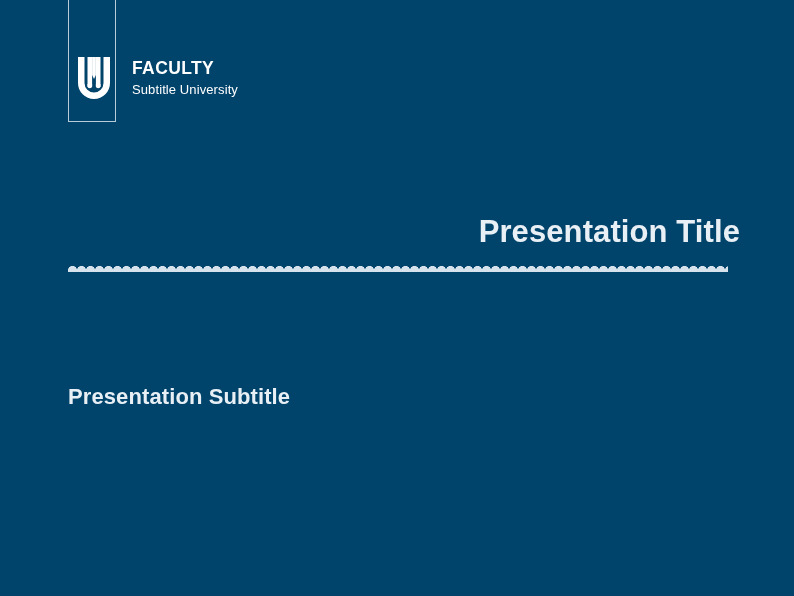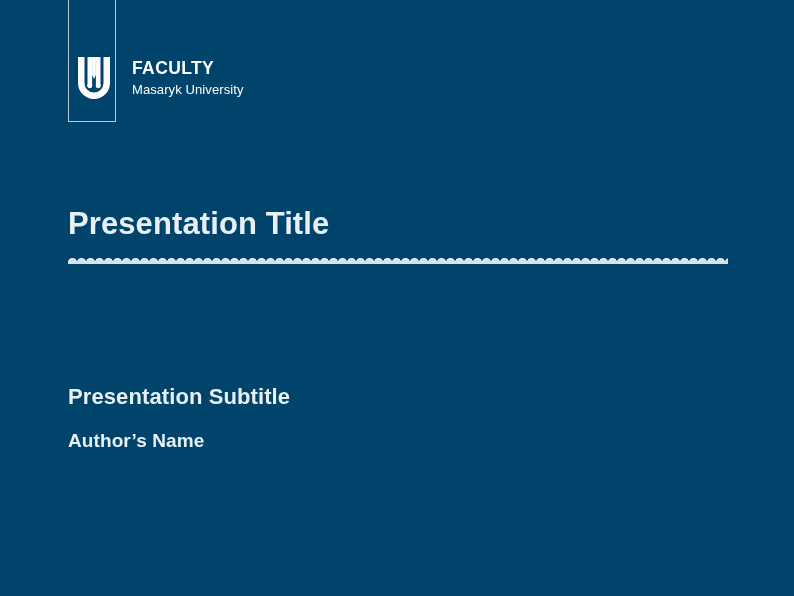--- a/index.html
+++ b/index.html
@@ -81,21 +81,22 @@
     left: 68px;
     top: 204px;
     width: 680px;
   }
   #presentation-title {
     color: #e9f0f5;
     font-weight: bold;
     font-size: 31px;
     line-height: 40px;
     letter-spacing: 0.1px;
-    margin: 0;
+    margin: 8px;
+    text-align: right;
   }
 
   #title-divider {
     margin-top: 14px;
     width: 660px;
     height: 6px;
     background-image: radial-gradient(circle closest-side, #d7e3ec 99%, rgba(0,0,0,0) 100%);
     background-size: 9px 9px;
     background-position: 0 0;
     background-repeat: repeat-x;
@@ -146,28 +147,27 @@
 
         <path d="M14.1,0 L17.9,0 L17.9,18 L16,22 L14.1,18 Z" fill="#ffffff"></path>
 
         <path d="M9.5,27 L14.1,27 L14.1,29 A2.3,2.3 0 0 1 9.5,29 Z" fill="#ffffff"></path>
         <path d="M17.9,27 L22.5,27 L22.5,29 A2.3,2.3 0 0 1 17.9,29 Z" fill="#ffffff"></path>
       </svg>
     </div>
 
     <div id="logo-text">
       <div class="logo-line">FACULTY</div>
-      <div id="logo-univ">Masaryk University</div>
+      <div id="logo-univ">Subtitle University</div>
     </div>
 
   </div>
 
   <div id="title-area">
     <h1 id="presentation-title">Presentation Title</h1>
     <div id="title-divider"></div>
   </div>
 
   <div id="subtitle-area">
     <h2 id="presentation-subtitle">Presentation Subtitle</h2>
-    <p id="author-name">Author’s Name</p>
   </div>
 
 </div>
 
 </body></html>

